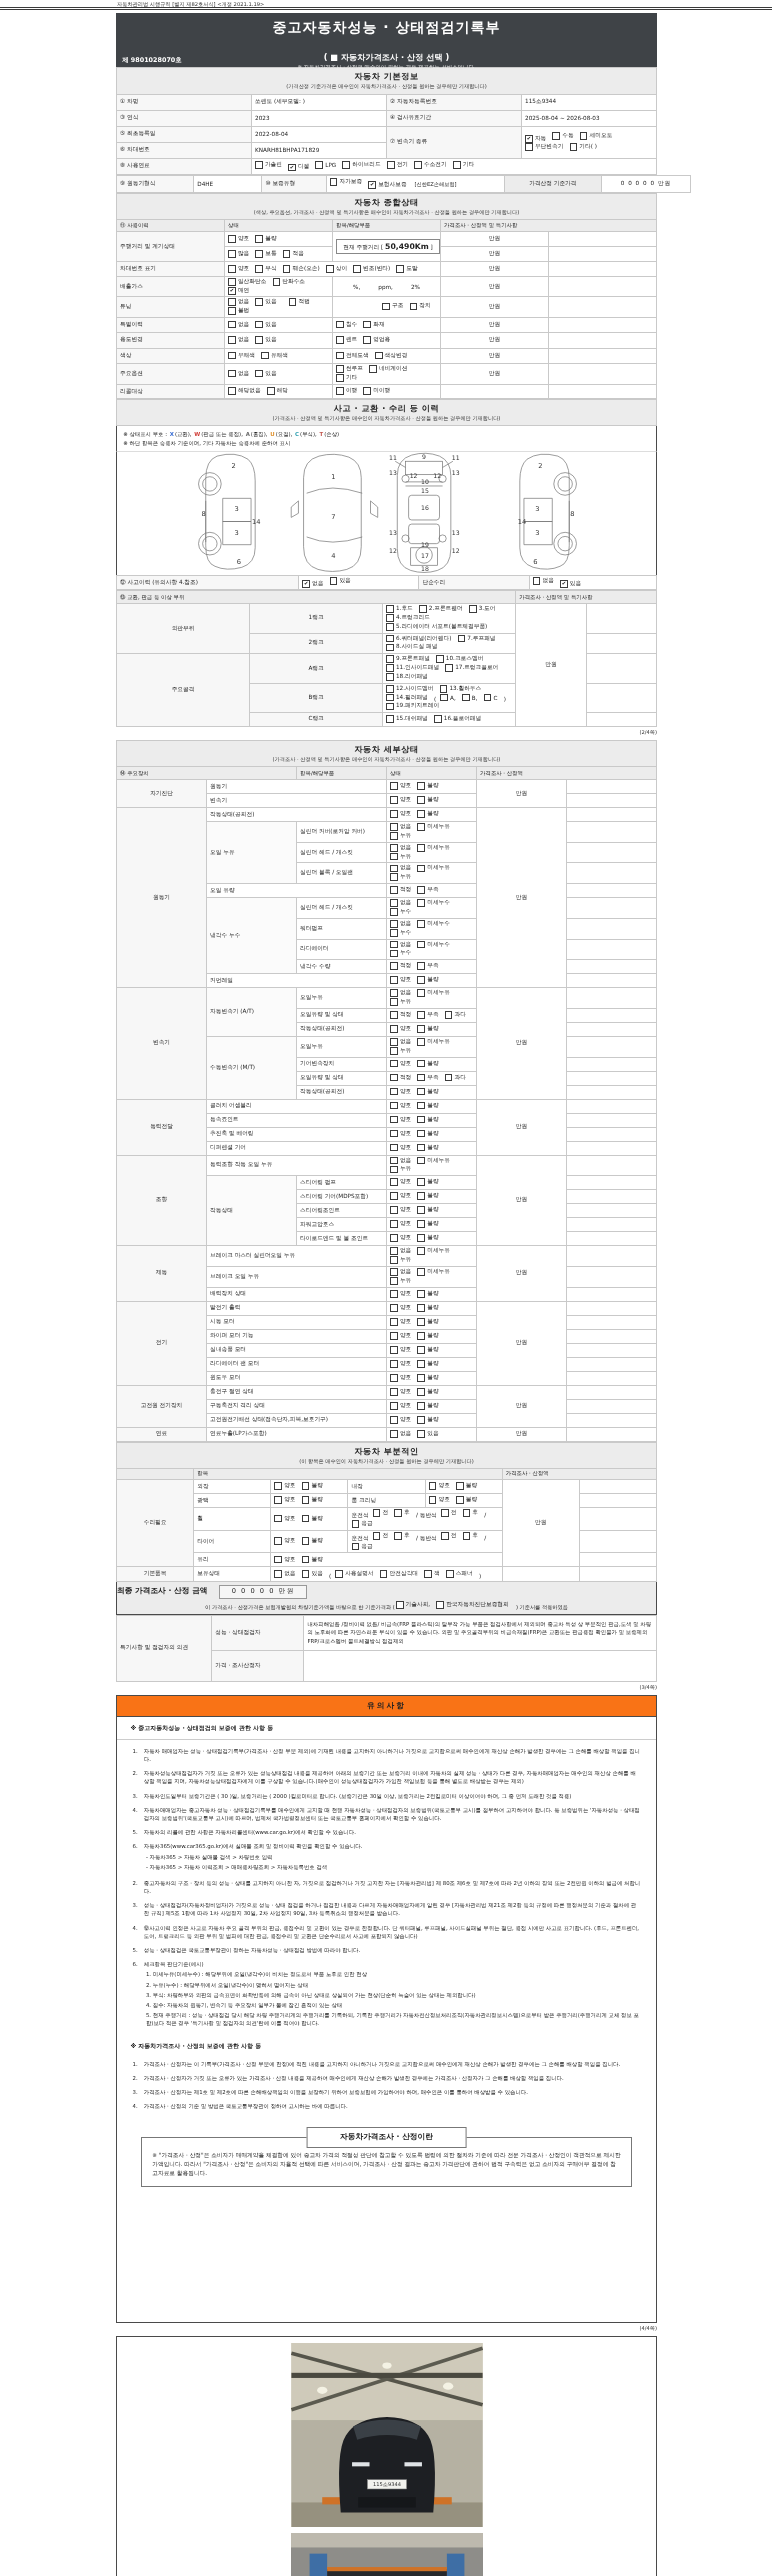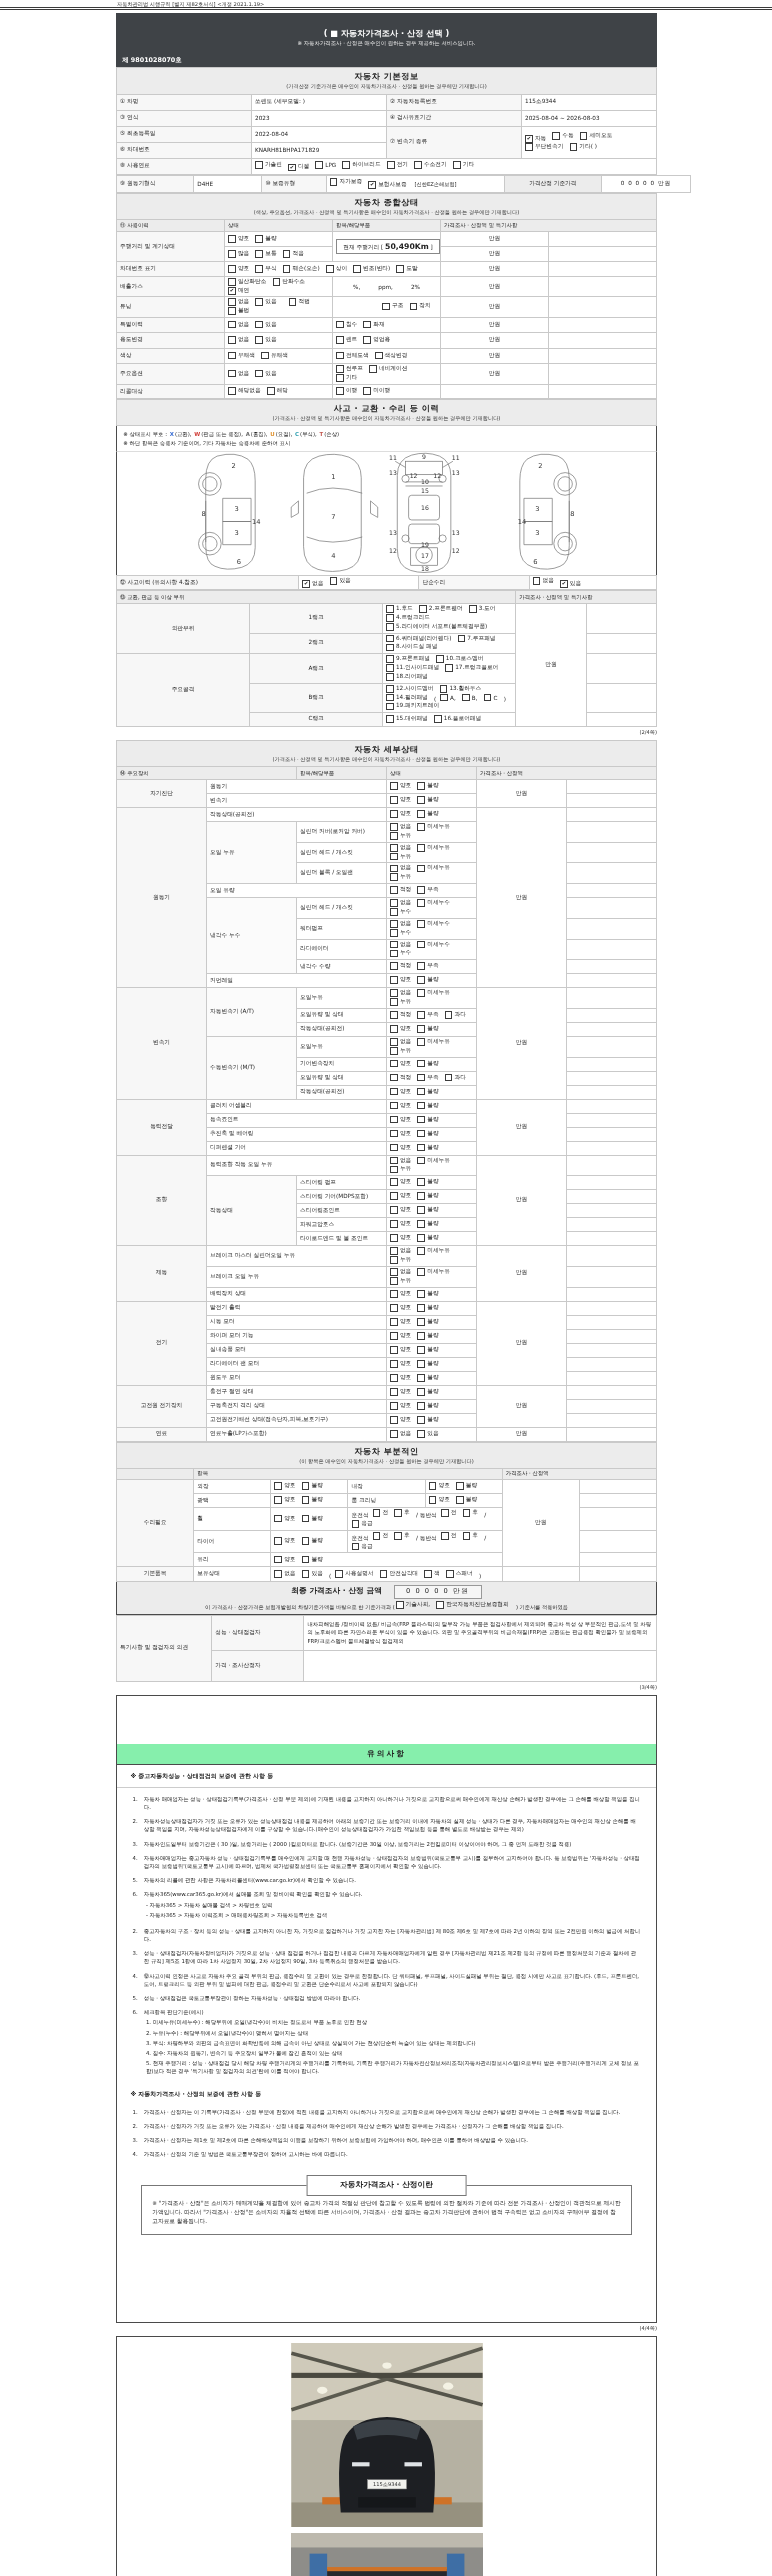--- a/index.html
+++ b/index.html
@@ -3,21 +3,21 @@
 <meta charset="utf-8">
 <style>
   html,body{margin:0;padding:0;background:#fff;}
   body{width:773px;height:2576px;position:relative;font-family:"DejaVu Sans","Liberation Sans",sans-serif;color:#222;overflow:hidden;}
   .formref{position:absolute;top:1px;left:117px;font-size:5.2px;color:#333;}
   .toprule{position:absolute;top:6.7px;left:0;width:773px;border-top:1.5px solid #3a3a3a;border-bottom:0.5px solid #3a3a3a;height:1.5px;}
   .doc{position:absolute;top:13.4px;left:116px;width:541px;}
   
   .band{background:#3f4347;color:#fff;padding:5.2px 0 2.1px;height:54px;box-sizing:border-box;position:relative;}
   .band .t1{text-align:center;font-size:14px;font-weight:bold;letter-spacing:1px;}
-  .band .t2{text-align:center;font-size:8.2px;font-weight:bold;margin-top:9px;}
+  .band .t2{text-align:center;font-size:8.2px;font-weight:bold;margin-top:15px;}
   .band .t3{text-align:center;font-size:5.4px;color:#e8e8e8;margin-top:1.5px;}
   .band .docno{position:absolute;left:6.2px;bottom:2.1px;font-size:6.4px;font-weight:bold;margin-top:28px;}
   table{border-collapse:collapse;table-layout:fixed;width:541px;font-size:5.7px;}
   table.sect{border:1px solid #4a4a4a;}
   td{border:0.5px solid #c9c9c9;padding:1px 3.1px;vertical-align:middle;overflow:hidden;}
   .sechead{background:#ececec;text-align:center;padding:3.1px 2.1px;}
   .sechead .st{font-size:8.2px;font-weight:bold;letter-spacing:0.5px;}
   .sechead .ss{font-size:5.2px;color:#333;margin-top:1px;}
   .lab{background:#f7f7f7;}
   .hdr{background:#ececec;text-align:left;font-size:5.4px;}
@@ -30,21 +30,21 @@
   .pz{text-align:center;}
   .pre{white-space:pre;}
   .mbox{display:inline-block;border:0.5px solid #888;background:#fff;padding:1.5px 6.2px;white-space:nowrap;}
   .mbox b{font-size:7.7px;}
   .marker{width:541px;text-align:right;font-size:5.2px;color:#333;margin:2.1px 0 4.1px;}
   .legendwrap{border-left:1px solid #4a4a4a;border-right:1px solid #4a4a4a;padding:3.1px 6.2px;font-size:5.4px;line-height:1.7;border-bottom:0.5px solid #ddd;background:#fff;}
   .diagwrap{border-left:1px solid #4a4a4a;border-right:1px solid #4a4a4a;background:#fff;text-align:center;}
   .gcell{background:#f7f7f7;text-align:center;}
   .subcell{background:#fbfbfb;}
   .notice-box{border:1.5px solid #4a4a4a;min-height:628px;box-sizing:border-box;background:#fff;}
-  .notice-title{background:#86efac;border-bottom:1px solid #4a4a4a;text-align:center;font-size:7.7px;font-weight:bold;padding:5.2px 0;letter-spacing:2.1px;margin-top:48px;}
+  .notice-title{background:#f97316;border-bottom:1px solid #4a4a4a;text-align:center;font-size:7.7px;font-weight:bold;padding:5.2px 0;letter-spacing:2.1px;}
   .nheading{font-size:6px;font-weight:bold;padding:7.2px 13.4px 6.2px;border-bottom:0.5px solid #ccc;}
   .nheading2{font-size:6px;font-weight:bold;padding:7.2px 13.4px 2.1px;}
   .nlist{padding:6.2px 15.5px 2.1px 15.5px;}
   .nitem{display:flex;margin-bottom:5.7px;font-size:5.4px;line-height:1.55;}
   .nnum{width:11.3px;flex:none;}
   .ntext{flex:1;}
   .nsub{margin:2.1px 0 0 2.1px;font-size:5.4px;line-height:1.5;}
   .infobox{border:0.5px solid #777;position:relative;margin:18.5px 24px 11.3px;padding:13.4px 10.3px 7.2px;}
   .ib-title{position:absolute;top:-10.8px;left:50%;transform:translateX(-50%);background:#fff;border:0.5px solid #777;padding:4.6px 33px;font-size:7.7px;font-weight:bold;white-space:nowrap;}
   .ib-body{font-size:5.7px;line-height:1.6;}
@@ -56,20 +56,21 @@
 </style>
 </head>
 <body>
 
 <div class="formref">자동차관리법 시행규칙 [별지 제82호서식] &lt;개정 2021.1.19&gt;</div>
 <div class="toprule"></div>
 
 <div class="doc">
 
   <div class="band">
+    <div class="t1">중고자동차성능 · 상태점검기록부</div>
     <div class="t2">( ■ 자동차가격조사 · 산정 선택 )</div>
     <div class="t3">※ 자동차가격조사 · 산정은 매수인이 원하는 경우 제공하는 서비스입니다.</div>
     <div class="docno">제 9801028070호</div>
   </div>
 
   <table class="sect">
     <tbody>
         <tr>
           <td colspan="4" class="sechead">
       <div class="st">자동차 기본정보</div>
@@ -1286,21 +1287,21 @@
               <span class="bx"></span>
               <span class="cl">스패너</span>
             </span><span class="otx">)</span></td>
       <td></td>
       <td></td>
     </tr>
   </tbody>
     </table>
 
   <div style="border:1px solid #4a4a4a;border-top:none;background:#ececec;padding:3.1px 0 2.6px;">
-    <div style="text-align:center;">
+    <div style="text-align:left;">
       <span style="font-size:7.7px;font-weight:bold;margin-right:9.3px;">최종 가격조사 · 산정 금액</span>
       <span style="display:inline-block;border:0.5px solid #999;background:#f6f6f6;padding:1.5px 11.3px;font-size:6.7px;letter-spacing:1.5px;">0 0 0 0 0 만원</span>
     </div>
     <div style="text-align:center;font-size:5.2px;margin-top:2.1px;">
       <span>이 가격조사 · 산정가격은 보험개발원의 차량기준가액을 바탕으로 한 기준가격과 (</span><span style="margin:0 1px;"><span class="cb">
             <span class="bx"></span>
             <span class="cl">기술사회,</span>
           </span><span class="cb">
             <span class="bx"></span>
             <span class="cl">한국자동차진단보증협회</span>

